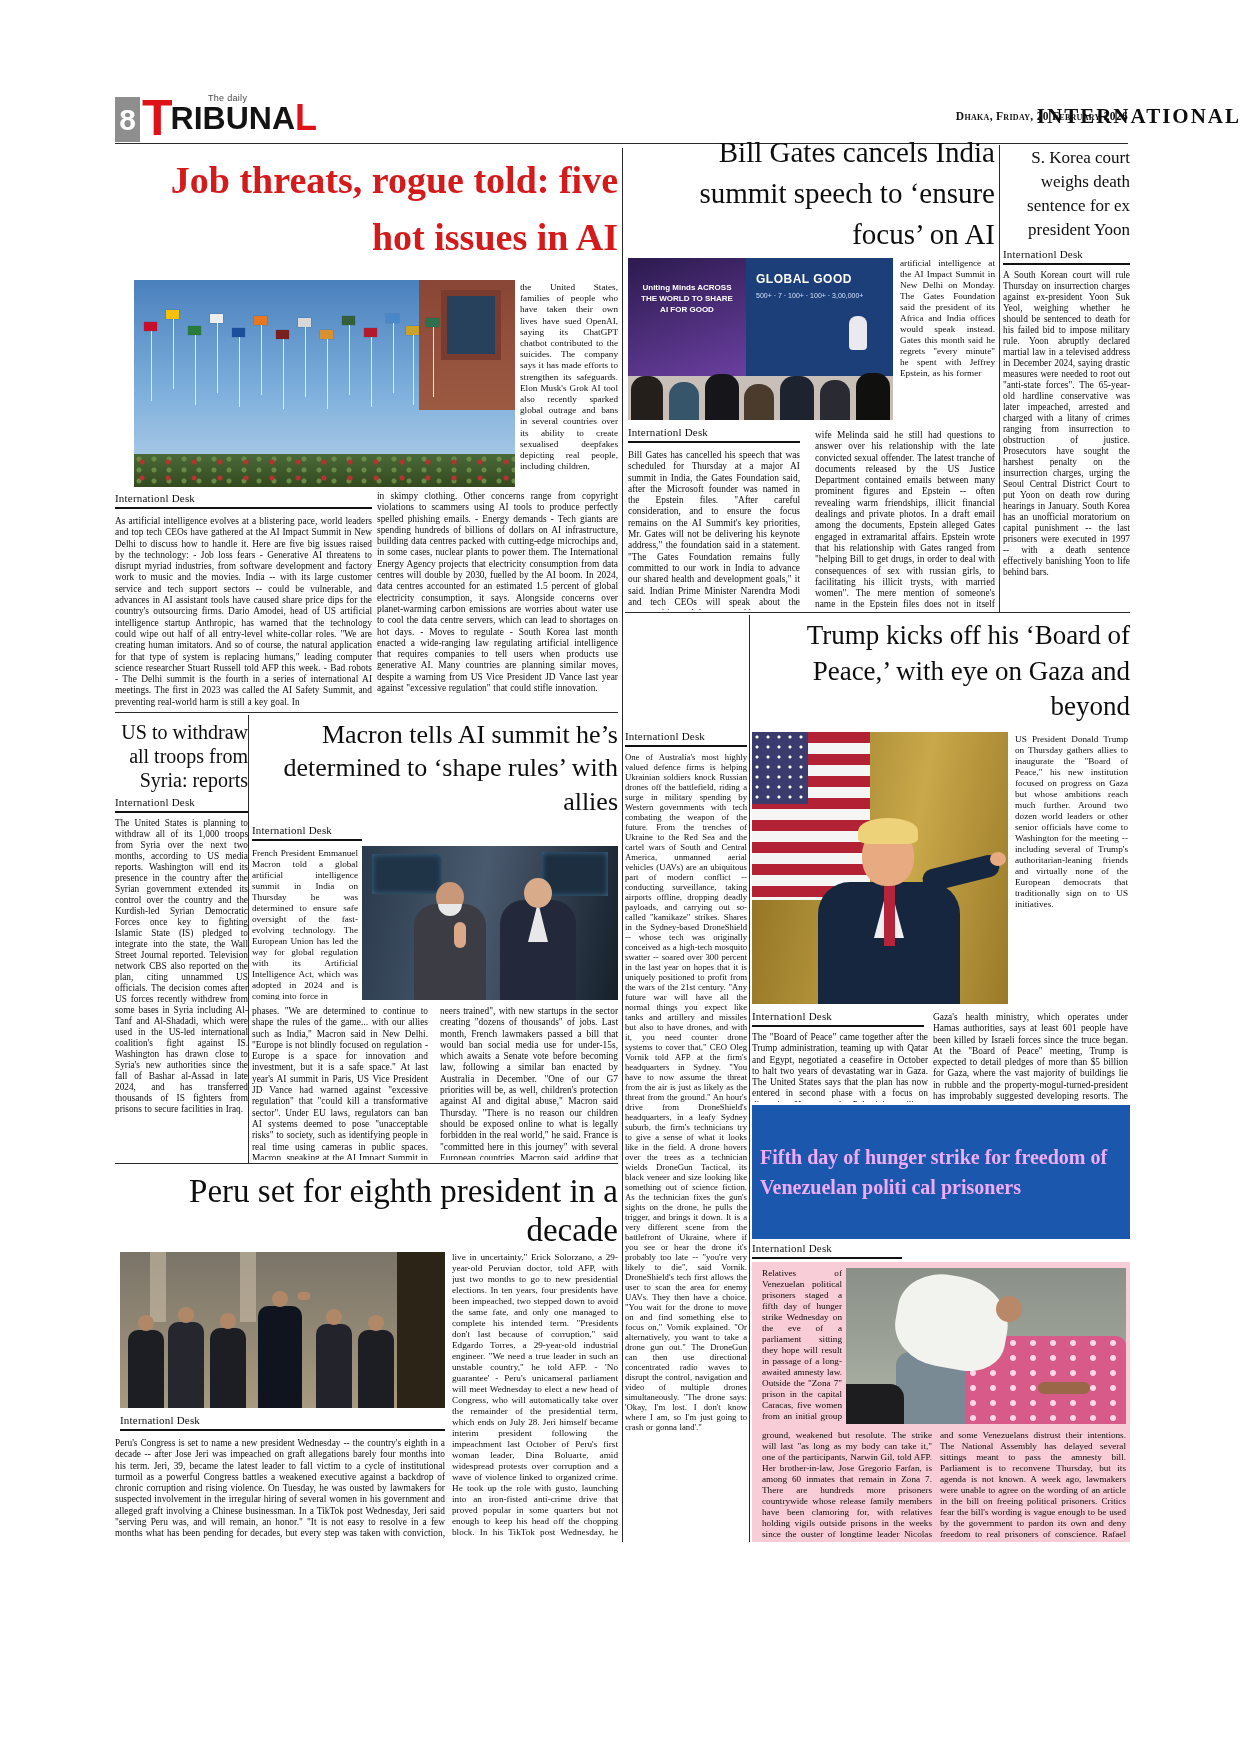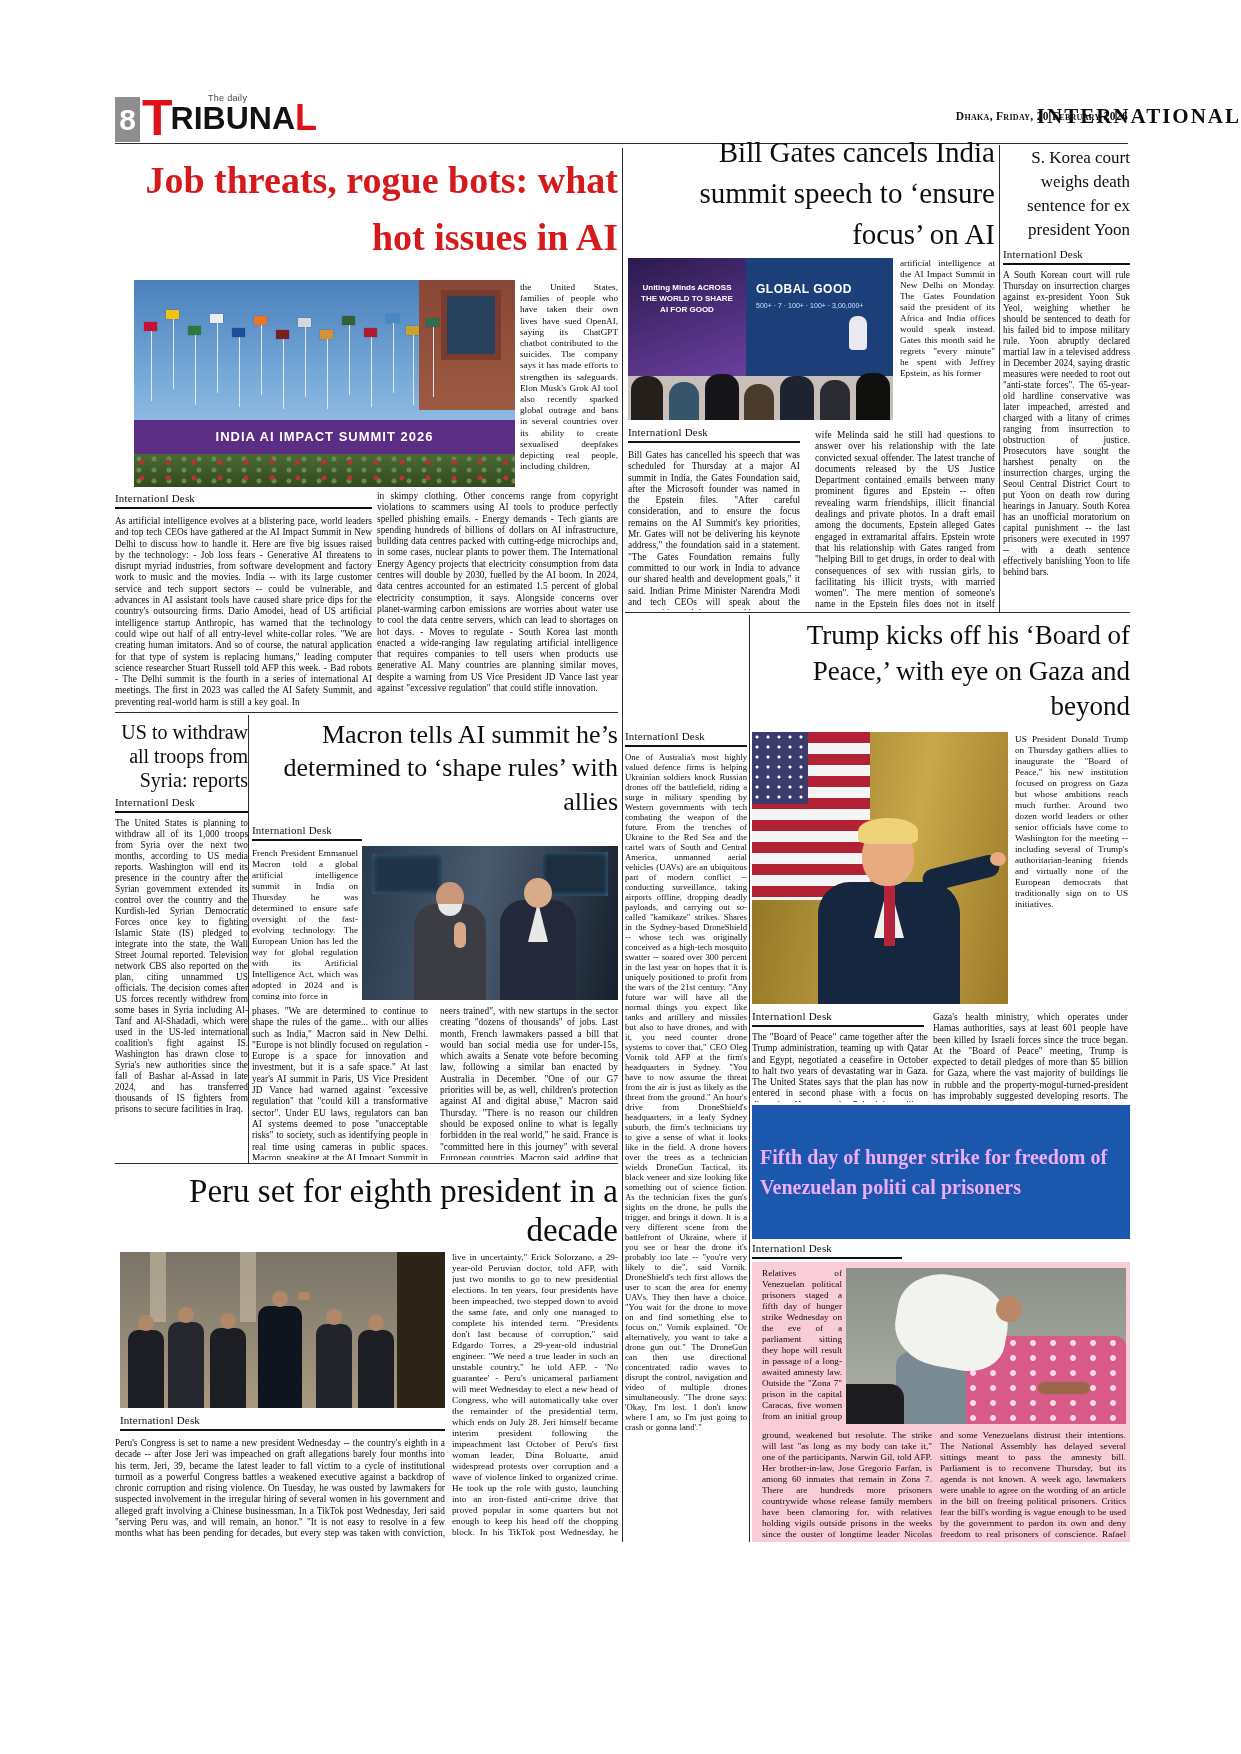--- a/index.html
+++ b/index.html
@@ -45,44 +45,39 @@
     <span class="mh-t">T</span><span class="mh-mid">RIBUNA</span><span class="mh-l">L</span>
     <span class="mh-daily">The daily</span>
   </div>
 
   <div class="headline" style="left:0;top:104px;width:1241px;font-size:21px;font-weight:700;letter-spacing:2px">INTERNATIONAL</div>
 
   <div style="position:absolute;right:113px;top:110px;font-size:11.5px;font-weight:700;font-variant:small-caps;letter-spacing:.3px">Dhaka, Friday, 20 February 2026</div>
 
   <div class="hline" style="left:115px;top:143px;width:1013px"></div>
 
-  <div class="headline red-head" style="left:115px;top:152px;width:503px;height:122px;font-size:38px;line-height:1.5">Job threats, rogue bots: what hot issues in AI</div>
+  <div class="headline red-head" style="left:115px;top:152px;width:503px;height:122px;font-size:38px;line-height:1.5">Job threats, rogue told: five hot issues in AI</div>
 
   <div class="photo" style="left:134px;top:280px;width:381px;height:207px;background:linear-gradient(180deg,#4a80bd,#7fb0dd 55%,#b8d2e8)">
     <div style="position:absolute;right:0;top:0;width:96px;height:130px;background:linear-gradient(#8a4636,#9c5a42)"></div>
     <div style="position:absolute;right:14px;top:10px;width:60px;height:70px;background:#27415c;border:6px solid #7a3c2e"></div>
     <div class="flag" style="left:10px;top:42px;background:#c8102e"></div>
     <div class="flag" style="left:32px;top:30px;background:#f4c20d"></div>
     <div class="flag" style="left:54px;top:46px;background:#2a7a3b"></div>
     <div class="flag" style="left:76px;top:34px;background:#ededed"></div>
     <div class="flag" style="left:98px;top:48px;background:#1b4f9c"></div>
     <div class="flag" style="left:120px;top:36px;background:#e87722"></div>
     <div class="flag" style="left:142px;top:50px;background:#7a1f1f"></div>
     <div class="flag" style="left:164px;top:38px;background:#d8d8d8"></div>
     <div class="flag" style="left:186px;top:50px;background:#d89030"></div>
     <div class="flag" style="left:208px;top:36px;background:#355e3b"></div>
     <div class="flag" style="left:230px;top:48px;background:#b01c2e"></div>
     <div class="flag" style="left:252px;top:34px;background:#4988c8"></div>
     <div class="flag" style="left:272px;top:46px;background:#caa42a"></div>
     <div class="flag" style="left:292px;top:38px;background:#2f6e4f"></div>
-    <div style="position:absolute;left:0;right:0;top:140px;height:34px;background:var(--banner-purple,#5b2d85);
-                color:#fff;font-family:'Liberation Sans',sans-serif;font-weight:700;font-size:13px;line-height:34px;
-                text-align:center;letter-spacing:1px">
-      <span>INDIA AI IMPACT SUMMIT 2026</span>
-    </div>
     <div style="position:absolute;left:0;right:0;bottom:0;height:33px;
                 background:radial-gradient(circle at 8px 8px,#b83232 2px,transparent 3px) 0 0/26px 16px,
                            radial-gradient(circle at 5px 5px,#6a8a4a 2px,transparent 3px) 0 0/15px 11px,
                            linear-gradient(#4a6a38,#34491f)"></div>
   </div>
 
   <div class="body-text" style="left:520px;top:282px;width:98px;height:205px;font-size:9.2px;line-height:11.2px">the United States, families of people who have taken their own lives have sued OpenAI, saying its ChatGPT chatbot contributed to the suicides. The company says it has made efforts to strengthen its safeguards. Elon Musk's Grok AI tool also recently sparked global outrage and bans in several countries over its ability to create sexualised deepfakes depicting real people, including children,</div>
 
   <div class="byline" style="left:115px;top:492px;width:257px">Internationl Desk</div>
 
@@ -95,21 +90,21 @@
 
   <div class="headline" style="left:628px;top:132px;width:367px;height:124px;font-size:29px;line-height:1.42">Bill Gates cancels India summit speech to ‘ensure focus’ on AI</div>
 
   <div class="photo" style="left:628px;top:258px;width:265px;height:162px;background:#c8c0b8">
     <div style="position:absolute;left:0;top:0;width:118px;height:118px;background:linear-gradient(160deg,#2c1a4e,#6a3fa0);
                 color:#fff;font-family:'Liberation Sans',sans-serif;font-weight:700;font-size:8px;line-height:1.4;
                 padding:24px 10px 0;text-align:center">
       <span>Uniting Minds ACROSS THE WORLD TO SHARE AI FOR GOOD</span>
     </div>
     <div style="position:absolute;left:118px;top:0;right:0;height:118px;background:#1c3f7a;color:#fff;
-                font-family:'Liberation Sans',sans-serif;padding:24px 10px 0">
+                font-family:'Liberation Sans',sans-serif;padding:14px 10px 0">
       <div style="font-weight:700;font-size:12px;letter-spacing:.5px">GLOBAL GOOD</div>
       <div style="font-size:7px;color:#cfe0ff;margin-top:6px">500+ · 7 · 100+ · 100+ · 3,00,000+</div>
     </div>
     <div style="position:absolute;right:26px;top:58px;width:18px;height:34px;background:#e9e9ef;border-radius:8px 8px 4px 4px"></div>
     <div class="crowd">
       <div class="cperson" style="width:32px;height:44px;background:#241f1a"></div>
       <div class="cperson" style="width:30px;height:38px;background:#37556a"></div>
       <div class="cperson" style="width:34px;height:46px;background:#15151a"></div>
       <div class="cperson" style="width:30px;height:36px;background:#4a3b2d"></div>
       <div class="cperson" style="width:34px;height:44px;background:#1d2430"></div>

